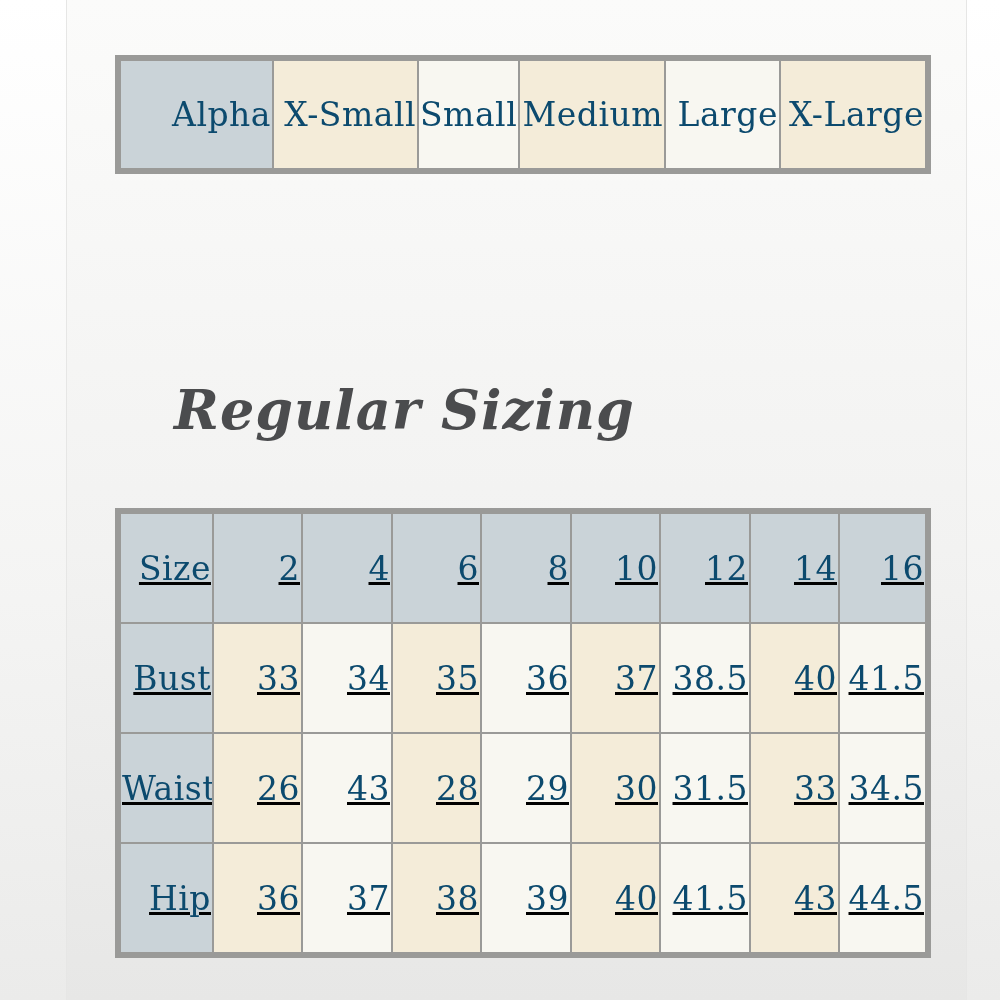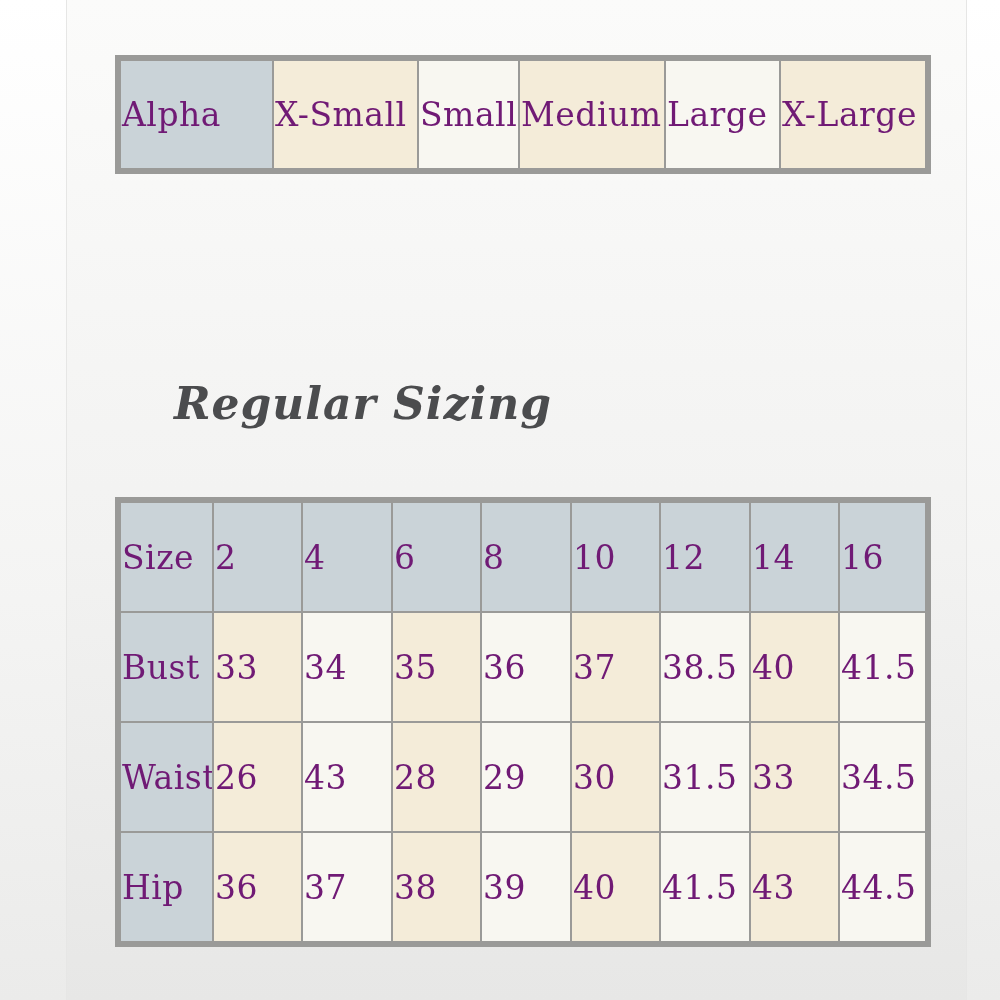--- a/index.html
+++ b/index.html
@@ -29,48 +29,49 @@
     border-right: 1px solid #e6e6e5;
   }
   table.size-table {
     position: absolute;
     border-collapse: collapse;
     table-layout: fixed;
     border: 6px solid #9a9a98;
   }
   table.size-table td {
     border: 2px solid #9a9a98;
-    text-align: left;
+    text-align: right;
     vertical-align: middle;
     font-size: 33px;
-    color: #701a75;
+    color: #0c4a6e;
     letter-spacing: 0.5px;
     overflow: hidden;
     white-space: nowrap;
   }
   #alpha-table {
     left: 115px;
     top: 55px;
     width: 810px;
   }
   #alpha-table td { height: 105px; }
   #regular-table {
     left: 115px;
-    top: 497px;
+    top: 508px;
     width: 810px;
+    text-decoration: underline;
   }
   #regular-table td { height: 106px; }
   td.blue  { background: #cad3d8; }
   td.cream { background: #f4ecd9; }
   td.off   { background: #f8f7f1; }
   .heading {
     position: absolute;
     left: 174px;
     top: 378px;
-    font-size: 44px;
+    font-size: 54px;
     font-weight: bold;
     font-style: italic;
     color: #4b4c4e;
     letter-spacing: 1px;
   }
 </style>
 </head>
 <body>
 
 <div class="canvas">

